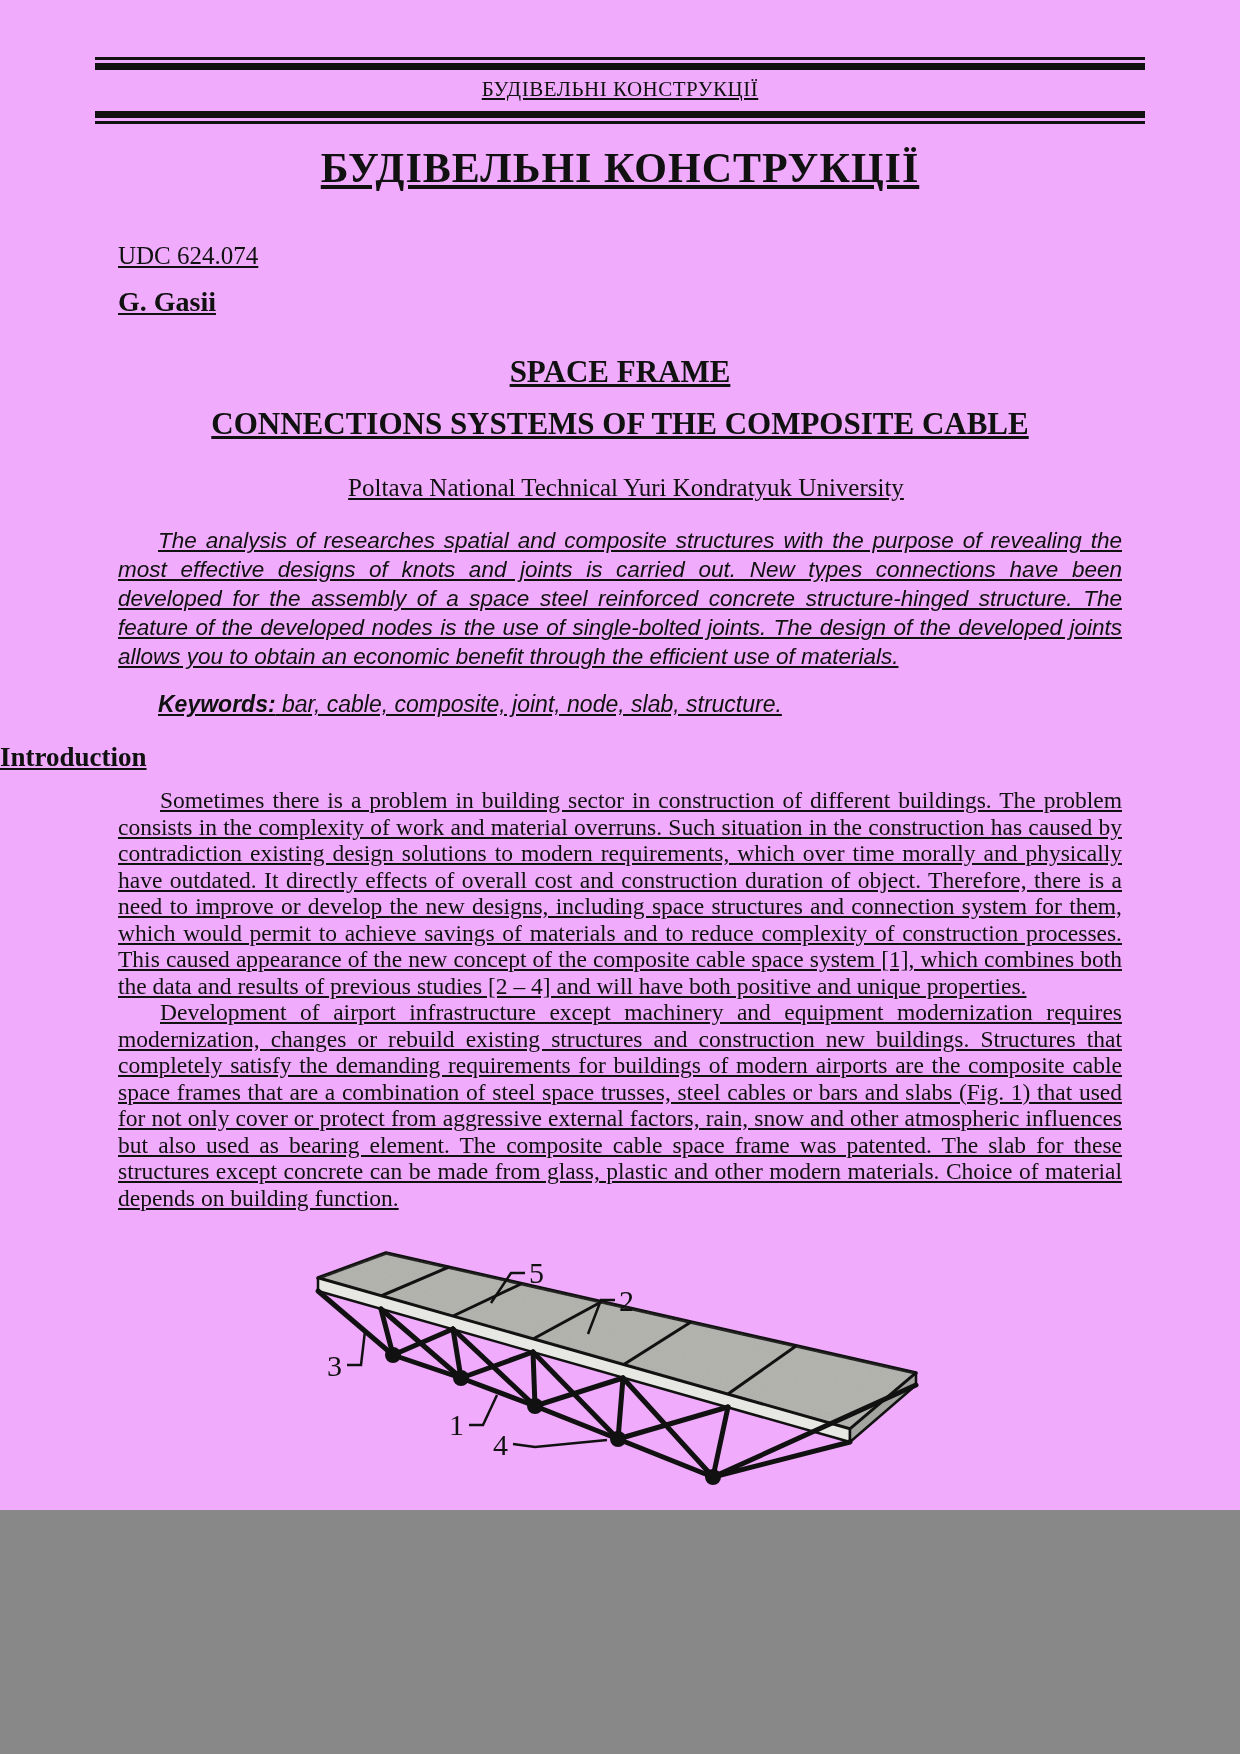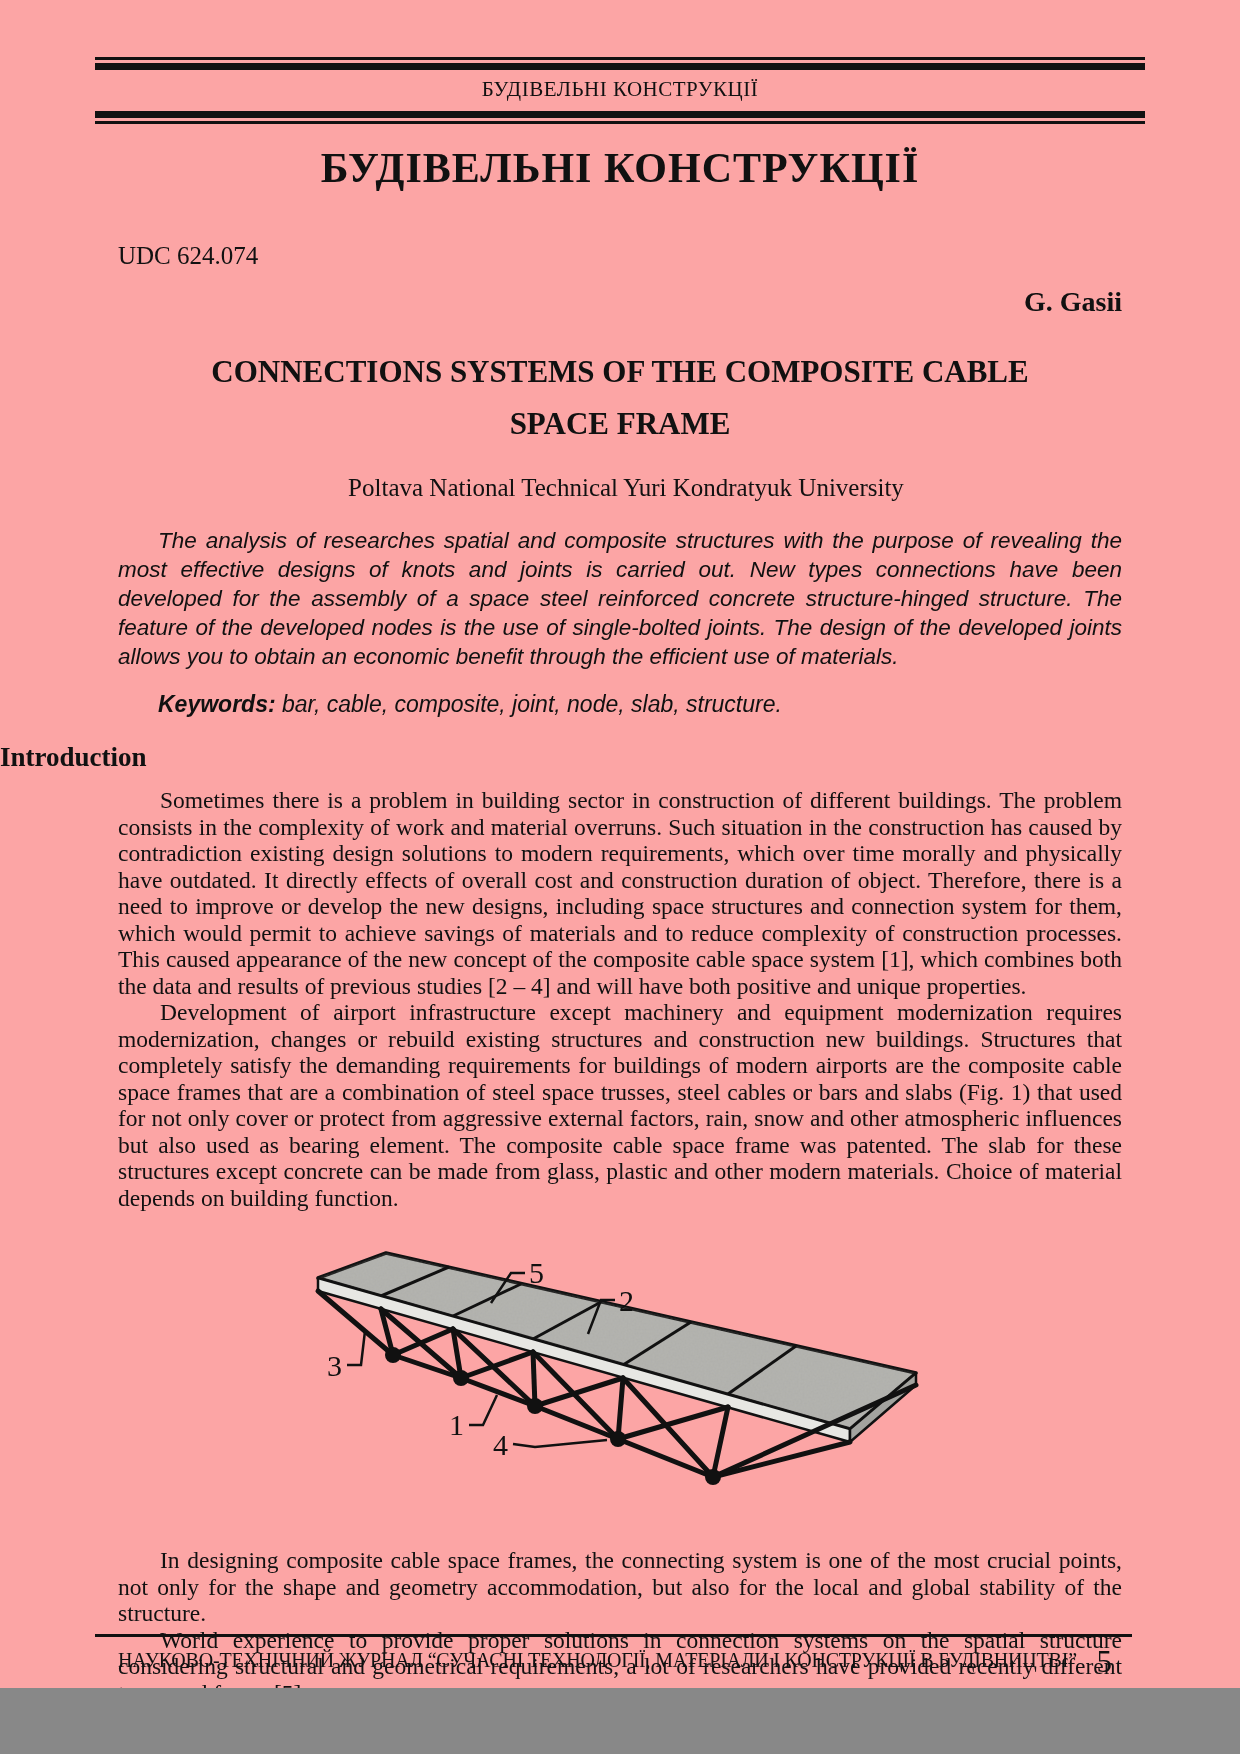--- a/index.html
+++ b/index.html
@@ -1,41 +1,42 @@
 <!DOCTYPE html>
 <html><head>
 <meta charset="utf-8">
 <style>
   * { margin:0; padding:0; box-sizing:border-box; }
   html,body { background:#888; }
   .page {
     position:relative;
-    width:1240px; height:1688px;
+    width:1240px; height:1510px;
     margin:0 auto;
-    background:#fca5a5;
+    background:#f0abfc;
     color:#111;
     font-family:"Liberation Serif","DejaVu Serif",serif;
     overflow:hidden;
+    text-decoration:underline;
   }
   
   .header-block { margin:57px 95px 0 95px; }
   .hr-thin  { height:0; border-top:3px solid #111; }
   .hr-thick { height:7px; background:#111; }
   .hr-gap   { height:3px; }
   .running-head {
     text-align:center; font-size:21px; letter-spacing:.5px;
     padding:7px 0 9px 0; color:#111;
   }
   
   .section-title {
     margin-top:20px; text-align:center;
     font-size:42px; font-weight:bold; letter-spacing:1px;
   }
   .udc { margin:50px 118px 0 118px; font-size:25px; }
-  .author { margin:16px 118px 0 118px; text-align:right; font-size:28px; font-weight:bold; }
+  .author { margin:16px 118px 0 118px; text-align:left; font-size:28px; font-weight:bold; }
   .article-title {
     margin:28px 118px 0 118px; text-align:center;
     font-size:31px; font-weight:bold; line-height:52px;
   }
   .affiliation { margin-top:24px; text-align:center; font-size:25px;padding-left:12px; }
   
   .abstract {
     margin:24px 118px 0 118px;
     font-family:"Liberation Sans","DejaVu Sans",sans-serif;
     font-style:italic; font-size:22.5px; line-height:29px;
@@ -86,22 +87,22 @@
     <div class="hr-thin"></div>
   </div>
 
   <div class="section-title">БУДІВЕЛЬНІ КОНСТРУКЦІЇ</div>
 
   <div class="udc">UDC 624.074</div>
 
   <div class="author">G. Gasii</div>
 
   <div class="article-title">
+    <div>SPACE FRAME</div>
     <div>CONNECTIONS SYSTEMS OF THE COMPOSITE CABLE</div>
-    <div>SPACE FRAME</div>
   </div>
 
   <div class="affiliation">Poltava National Technical Yuri Kondratyuk University</div>
 
   <div class="abstract">The analysis of researches spatial and composite structures with the purpose of revealing the most effective designs of knots and joints is carried out. New types connections have been developed for the assembly of a space steel reinforced concrete structure-hinged structure. The feature of the developed nodes is the use of single-bolted joints. The design of the developed joints allows you to obtain an economic benefit through the efficient use of materials.</div>
 
   <div class="keywords">
     <b>Keywords:</b><span> bar, cable, composite, joint, node, slab, structure.</span>
   </div>
 

